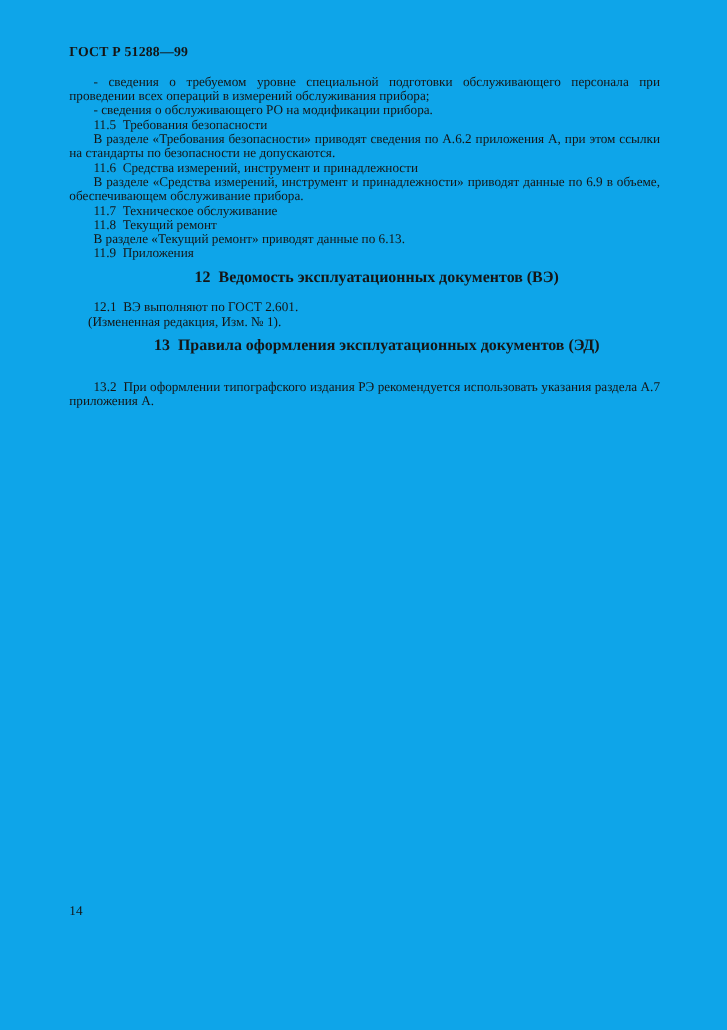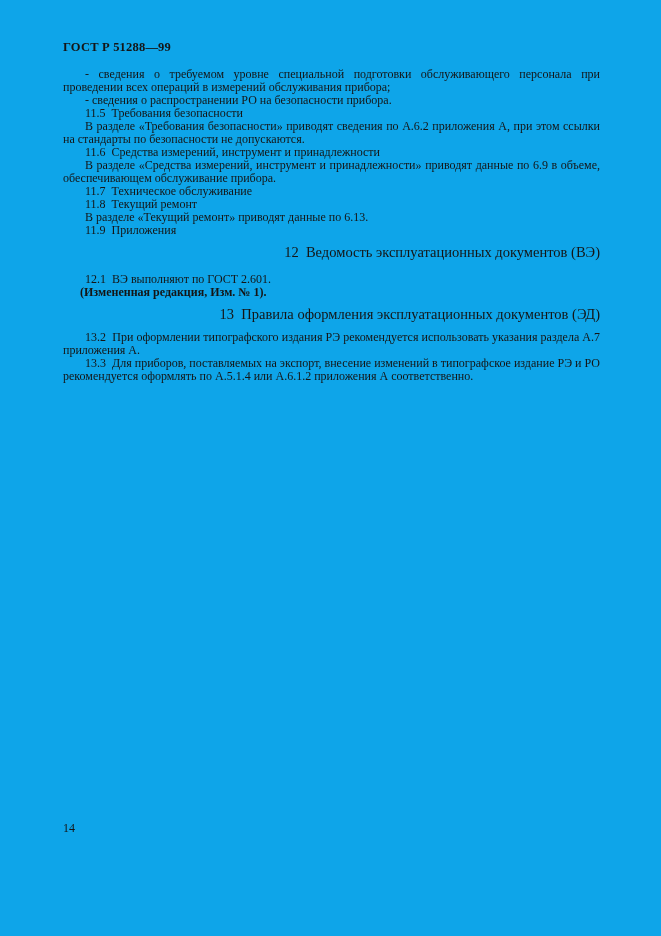--- a/index.html
+++ b/index.html
@@ -44,62 +44,61 @@
     text-align: justify;
     text-indent: 22px;
     hyphens: manual;
   }
   .content p.sub {
     font-weight: normal;
   }
   .content p.h1 {
     font-size: 14.5px;
     line-height: 16px;
-    font-weight: normal;
-    text-align: right;
+    font-weight: bold;
+    text-align: center;
     text-indent: 22px;
     margin-top: 7px;
     margin-bottom: 13px;
     white-space: nowrap;
   }
   .content p.h1.h13 {
-    margin-bottom: 9px;
+    margin-bottom: 23px;
   }
   .content p.note {
-    font-weight: bold;
+    font-weight: normal;
     text-indent: 17px;
   }
   .page-number {
     position: absolute;
     left: 63px;
     top: 821px;
     font-size: 12px;
   }
 </style>
 </head>
 <body>
 
 <div class="page">
 
   <div class="doc-header">ГОСТ Р 51288—99</div>
 
   <div class="content">
     <p class="body">- сведения о требуемом уровне специальной подготовки обслуживающего персонала при проведении всех операций в измерений обслуживания прибора;</p>
-    <p class="body">- сведения о распространении РО на безопасности прибора.</p>
+    <p class="body">- сведения о обслуживающего РО на модификации прибора.</p>
     <p class="sub">11.5&nbsp; Требования безопасности</p>
     <p class="body">В разделе «Требования безопасности» приводят сведения по А.6.2 приложения А, при этом ссылки на стандарты по безопасности не допускаются.</p>
     <p class="sub">11.6&nbsp; Средства измерений, инструмент и принадлежности</p>
     <p class="body">В разделе «Средства измерений, инструмент и принадлежности» приводят данные по 6.9 в объеме, обеспечивающем обслуживание прибора.</p>
     <p class="sub">11.7&nbsp; Техническое обслуживание</p>
     <p class="sub">11.8&nbsp; Текущий ремонт</p>
     <p class="body">В разделе «Текущий ремонт» приводят данные по 6.13.</p>
     <p class="sub">11.9&nbsp; Приложения</p>
     <p class="h1">12&nbsp; Ведомость эксплуатационных документов (ВЭ)</p>
     <p class="body">12.1&nbsp; ВЭ выполняют по ГОСТ 2.601.</p>
     <p class="note">(Измененная редакция, Изм. № 1).</p>
     <p class="h1 h13">13&nbsp; Правила оформления эксплуатационных документов (ЭД)</p>
     <p class="body">13.2&nbsp; При оформлении типографского издания РЭ рекомендуется использовать указания раз­дела А.7 приложения А.</p>
-    <p class="body">13.3&nbsp; Для приборов, поставляемых на экспорт, внесение изменений в типографское издание РЭ и РО рекомендуется оформлять по А.5.1.4 или А.6.1.2 приложения А соответственно.</p>
   </div>
 
   <div class="page-number">14</div>
 
 </div>
 
 </body></html>

